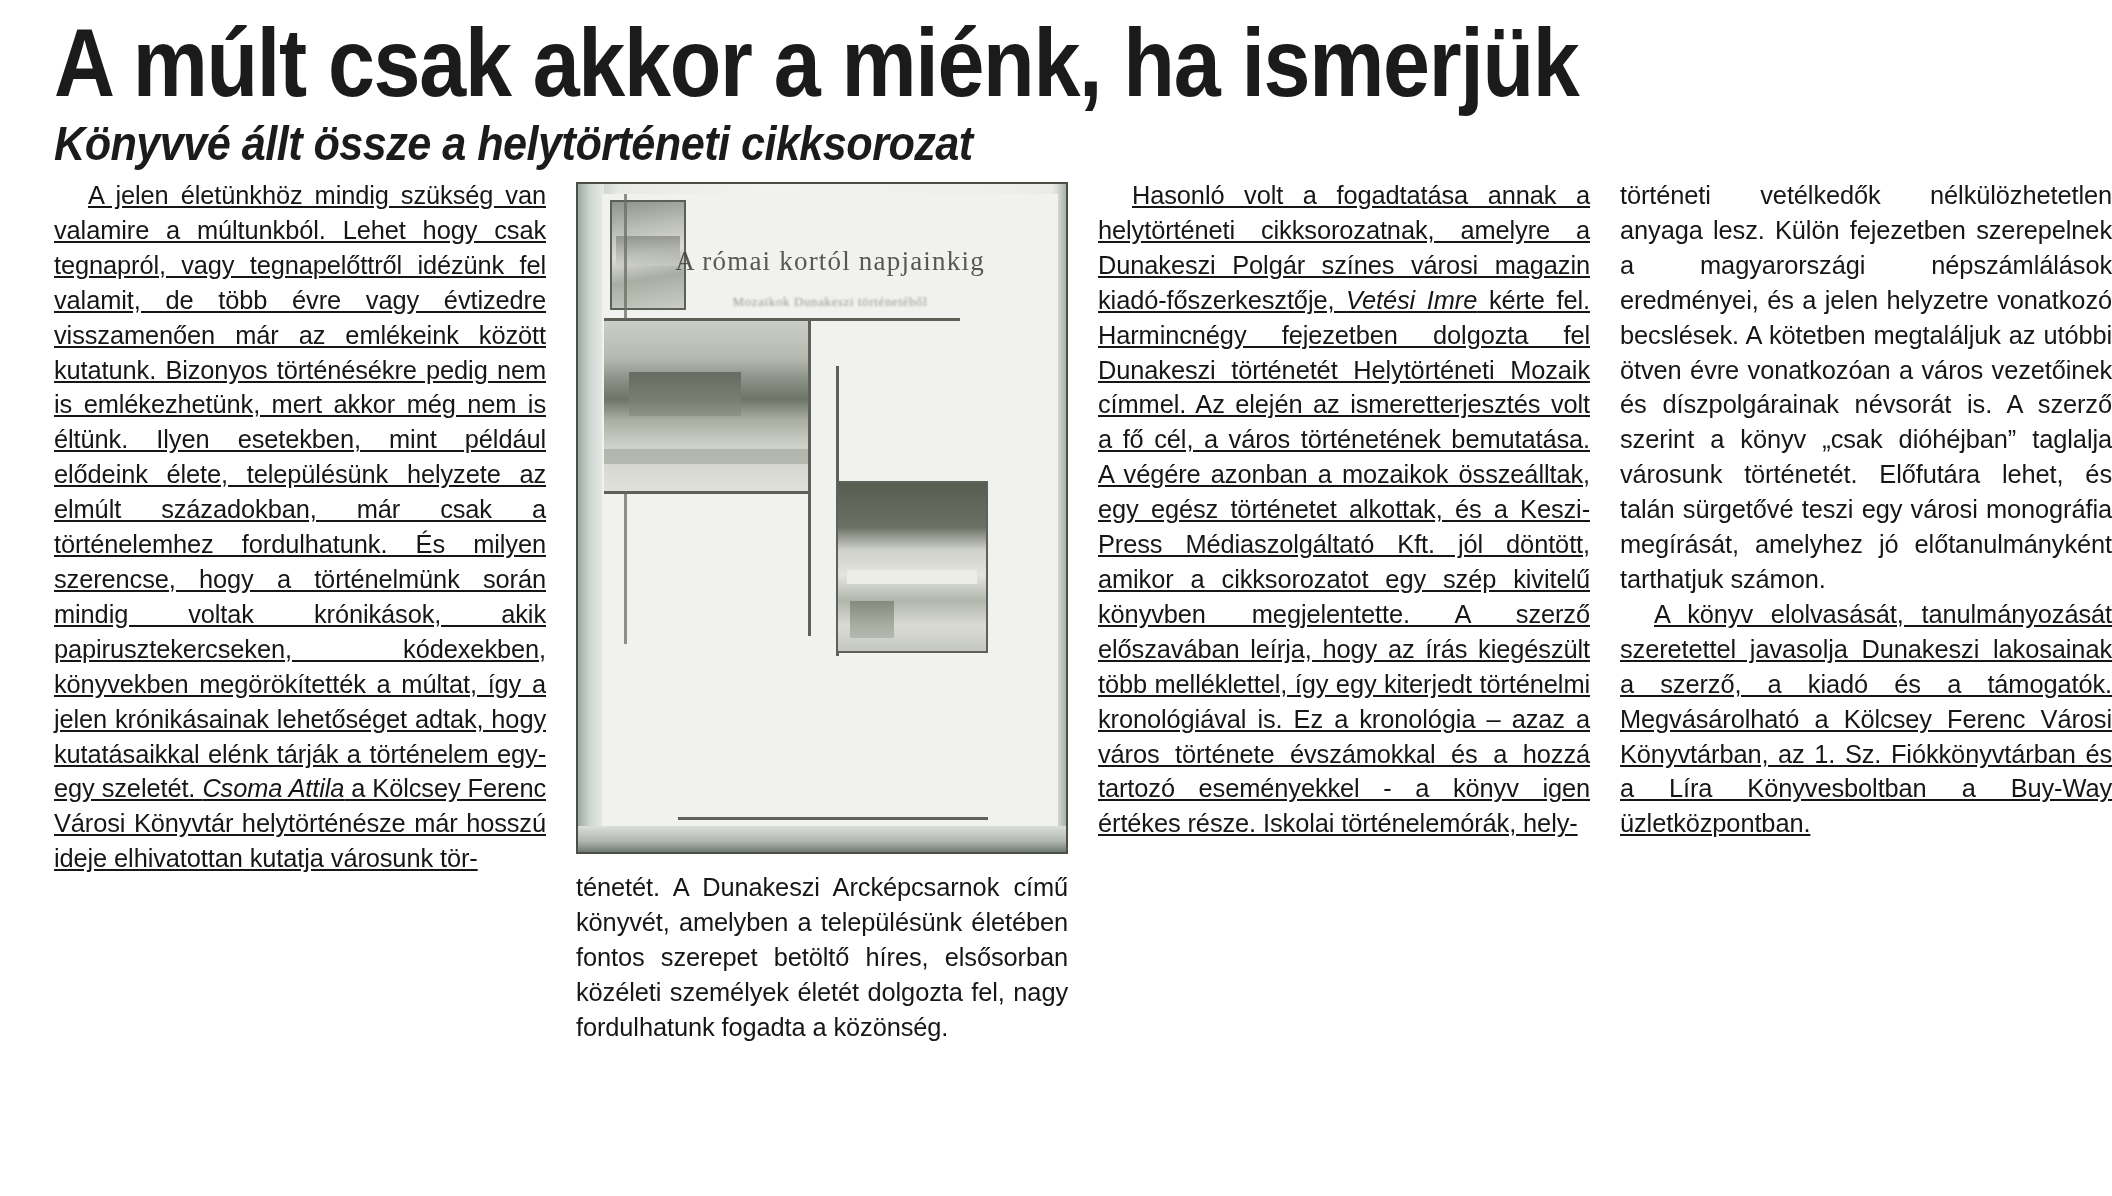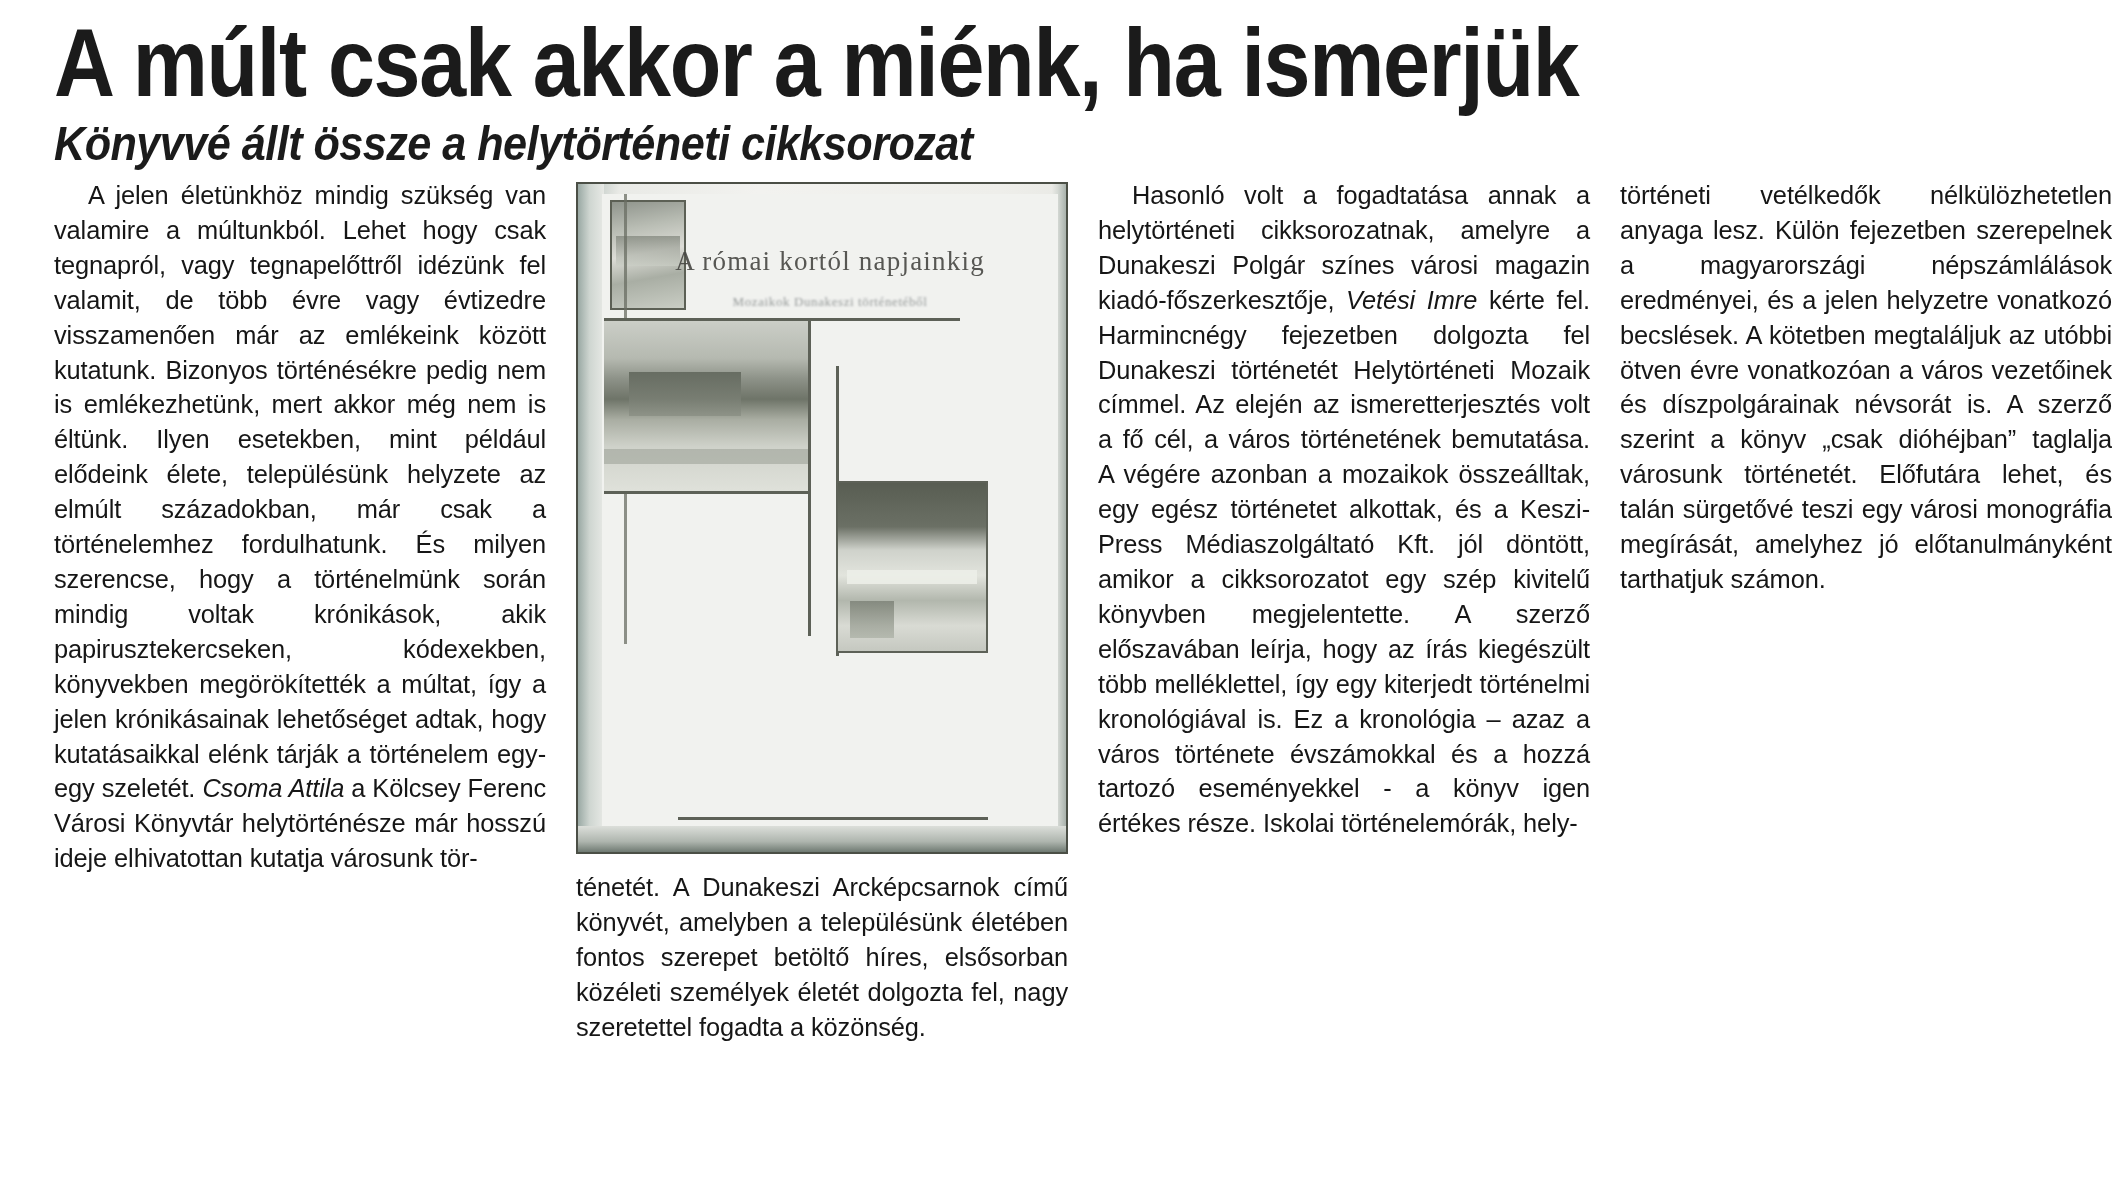--- a/index.html
+++ b/index.html
@@ -75,21 +75,21 @@
     font-size: 25.4px;
     line-height: 34.9px;
     text-align: justify;
     text-justify: inter-word;
     hyphens: manual;
     margin: 0;
     color: #161616;
     letter-spacing: -0.1px;
   }
   .body-text + .body-text { margin-top: 0; }
-  .indent { text-indent: 34px; }
+  .indent { text-indent: 34px; text-decoration: underline; }
   .it { font-style: italic; }
 
   .byline {
     font-family: "Liberation Sans", sans-serif;
     font-weight: 700;
     font-size: 22px;
     text-align: right;
     letter-spacing: 0.4px;
     margin-top: 2px;
     color: #121212;
@@ -268,25 +268,26 @@
             <div class="photo-main"></div>
             <div class="rule-h2"></div>
             <div class="rule-v2"></div>
             <div class="rule-v3"></div>
             <div class="photo-city"></div>
             <div class="rule-h3"></div>
           </div>
           <div class="bottom-shade"></div>
         </div>
       </div>
-      <p class="body-text">ténetét. A Dunakeszi Arcképcsarnok című könyvét, amelyben a településünk életében fontos szerepet betöltő híres, elsősorban közéleti személyek életét dolgozta fel, nagy szeretettel fogadta a közönség.</p>
+      <p class="body-text">ténetét. A Dunakeszi Arcképcsarnok című könyvét, amelyben a településünk életében fontos szerepet betöltő híres, elsősorban közéleti személyek életét dolgozta fel, nagy fordulhatunk fogadta a közönség.</p>
     </div>
 
     <div class="col">
       <p class="body-text indent"><span>Hasonló volt a fogadtatása annak a helytörténeti cikksorozatnak, amelyre a Dunakeszi Polgár színes városi magazin kiadó-főszerkesztője, </span><span class="it">Vetési Imre</span><span> kérte fel. Harmincnégy fejezetben dolgozta fel Dunakeszi történetét Helytörténeti Mozaik címmel. Az elején az ismeretterjesztés volt a fő cél, a város történetének bemutatása. A végére azonban a mozaikok összeálltak, egy egész történetet alkottak, és a Keszi-Press Médiaszolgáltató Kft. jól döntött, amikor a cikksorozatot egy szép kivitelű könyvben megjelentette. A szerző előszavában leírja, hogy az írás kiegészült több melléklettel, így egy kiterjedt történelmi kronológiával is. Ez a kronológia – azaz a város története évszámokkal és a hozzá tartozó eseményekkel - a könyv igen értékes része. Iskolai történelemórák, hely-</span></p>
     </div>
 
     <div class="col">
       <p class="body-text">történeti vetélkedők nélkülözhetetlen anyaga lesz. Külön fejezetben szerepelnek a magyarországi népszámlálások eredményei, és a jelen helyzetre vonatkozó becslések. A kötetben megtaláljuk az utóbbi ötven évre vonatkozóan a város vezetőinek és díszpolgárainak névsorát is. A szerző szerint a könyv „csak dióhéjban” taglalja városunk történetét. Előfutára lehet, és talán sürgetővé teszi egy városi monográfia megírását, amelyhez jó előtanulmányként tarthatjuk számon.</p>
+      <p class="body-text indent">A könyv elolvasását, tanulmányozását szeretettel javasolja Dunakeszi lakosainak a szerző, a kiadó és a támogatók. Megvásárolható a Kölcsey Ferenc Városi Könyvtárban, az 1. Sz. Fiókkönyvtárban és a Líra Könyvesboltban a Buy-Way üzletközpontban.</p>
     </div>
 
   </div>
 </div>
 
 </body></html>

